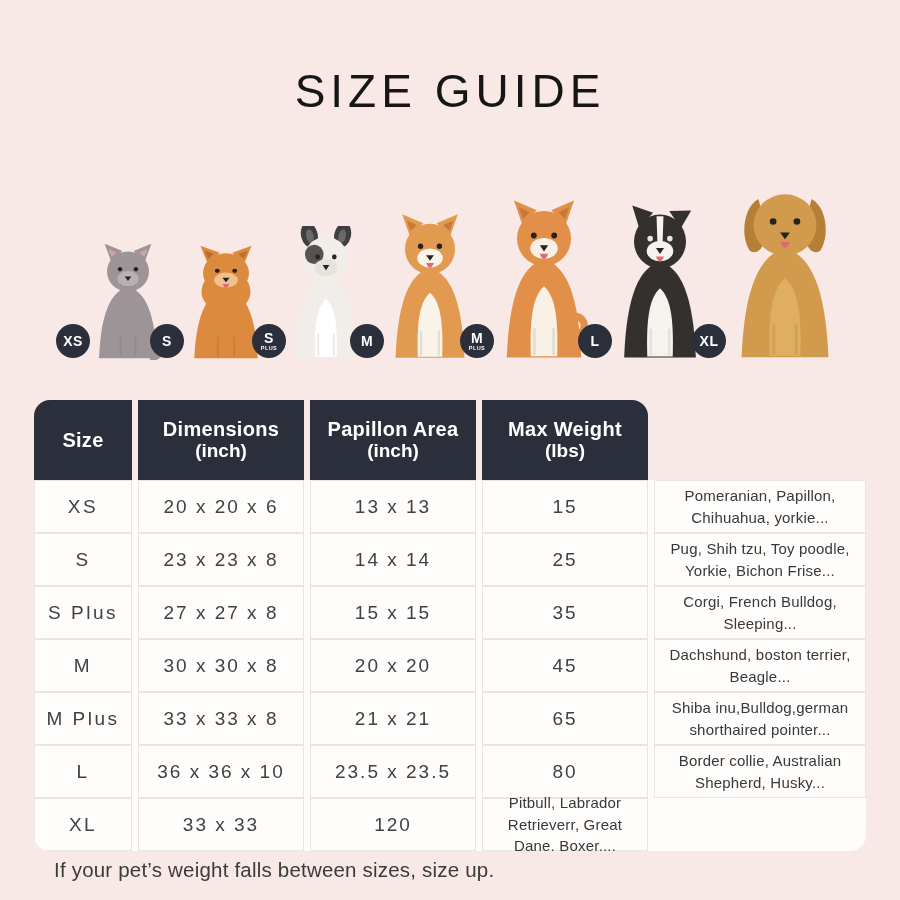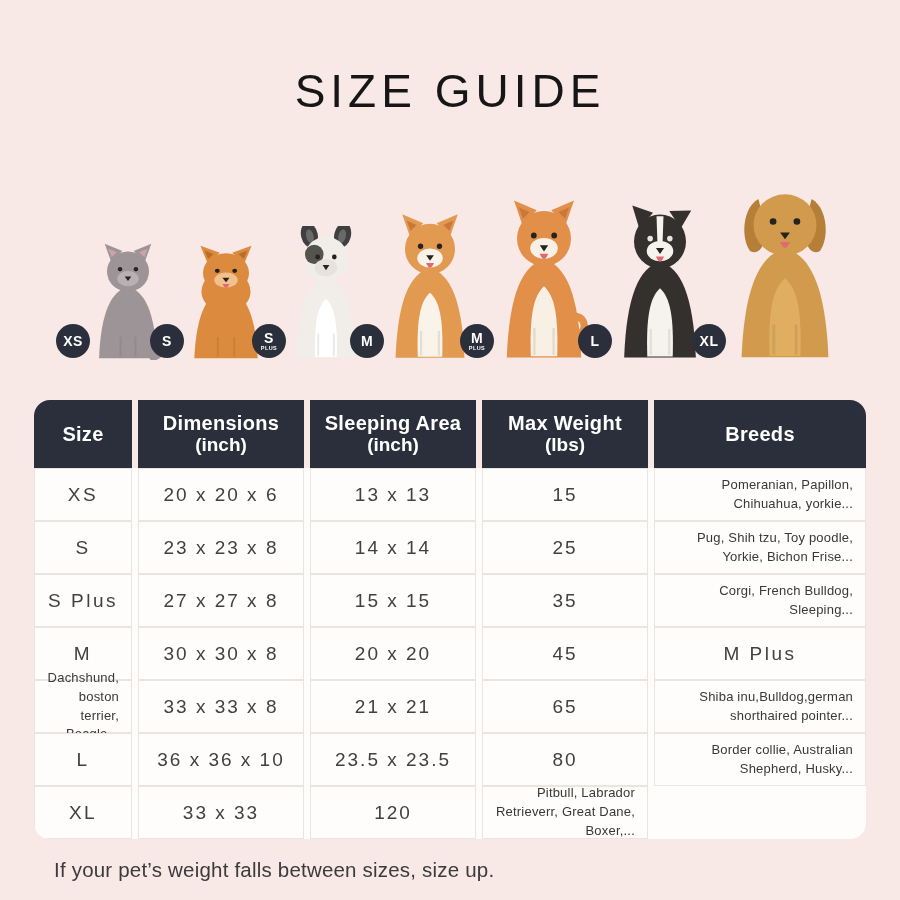--- a/index.html
+++ b/index.html
@@ -31,21 +31,21 @@
   }
   .b-main { font-size:14px; font-weight:bold; letter-spacing:.5px; line-height:1; }
   .b-sub  { font-size:5.5px; font-weight:bold; letter-spacing:.4px; line-height:1; margin-top:1.5px; }
   
   .table { position:absolute; left:34px; right:34px; top:400px; }
   .thead, .tbody {
     display:grid;
     grid-template-columns:98px 166px 166px 166px 1fr;
     column-gap:6px;
   }
-  .thead { height:68px; }
+  .thead { height:80px; }
   .th {
     background:#2a2f3b; color:#ffffff;
     display:flex; flex-direction:column; align-items:center; justify-content:center;
     text-align:center;
   }
   .th:first-child { border-top-left-radius:16px; }
   .th:last-child  { border-top-right-radius:16px; }
   .th .l1 { font-size:20px; font-weight:bold; line-height:1.15; letter-spacing:.3px; }
   .th .l2 { font-size:19px; font-weight:bold; line-height:1.1; }
   .tbody {
@@ -56,22 +56,22 @@
   }
   .td {
     background:#fffdfb;
     border:1px solid #eae5e1;
     display:flex; align-items:center; justify-content:center;
     text-align:center;
     color:#414141; font-size:19px; letter-spacing:2px;
   }
   .td.c-size { letter-spacing:2.5px; }
   .td.c-breeds {
-    font-size:13px; letter-spacing:.2px; line-height:1.45;
-    padding:0 12px; color:#383838;text-align:right;
+    font-size:15px; letter-spacing:.2px; line-height:1.45;
+    padding:0 12px; color:#383838;
   }
   .footer {
     position:absolute; left:54px; top:858px;
     font-size:20.5px; color:#3b3b3b; letter-spacing:.2px;
   }
 </style>
 </head>
 <body>
 
 <h1 class="title">SIZE GUIDE</h1>
@@ -218,29 +218,26 @@
 <div class="table">
   <div class="thead" id="thead">
       <div class="th">
         <span class="l1">Size</span>
       </div>
       <div class="th">
         <span class="l1">Dimensions</span>
         <span class="l2">(inch)</span>
       </div>
       <div class="th">
-        <span class="l1">Sleeping Area</span>
+        <span class="l1">Papillon Area</span>
         <span class="l2">(inch)</span>
       </div>
       <div class="th">
         <span class="l1">Max Weight</span>
         <span class="l2">(lbs)</span>
-      </div>
-      <div class="th">
-        <span class="l1">Breeds</span>
       </div>
     </div>
   <div class="tbody" id="tbody">
       <div class="td c-size">XS</div>
       <div class="td c-dimensions">20 x 20 x 6</div>
       <div class="td c-sleeping-area">13 x 13</div>
       <div class="td c-max-weight">15</div>
       <div class="td c-breeds">Pomeranian, Papillon, Chihuahua, yorkie...</div>
       <div class="td c-size">S</div>
       <div class="td c-dimensions">23 x 23 x 8</div>
@@ -249,22 +246,22 @@
       <div class="td c-breeds">Pug, Shih tzu, Toy poodle, Yorkie, Bichon Frise...</div>
       <div class="td c-size">S Plus</div>
       <div class="td c-dimensions">27 x 27 x 8</div>
       <div class="td c-sleeping-area">15 x 15</div>
       <div class="td c-max-weight">35</div>
       <div class="td c-breeds">Corgi, French Bulldog, Sleeping...</div>
       <div class="td c-size">M</div>
       <div class="td c-dimensions">30 x 30 x 8</div>
       <div class="td c-sleeping-area">20 x 20</div>
       <div class="td c-max-weight">45</div>
+      <div class="td c-breeds">Dachshund, boston terrier, Beagle...</div>
       <div class="td c-size">M Plus</div>
-      <div class="td c-breeds">Dachshund, boston terrier, Beagle...</div>
       <div class="td c-dimensions">33 x 33 x 8</div>
       <div class="td c-sleeping-area">21 x 21</div>
       <div class="td c-max-weight">65</div>
       <div class="td c-breeds">Shiba inu,Bulldog,german shorthaired pointer...</div>
       <div class="td c-size">L</div>
       <div class="td c-dimensions">36 x 36 x 10</div>
       <div class="td c-sleeping-area">23.5 x 23.5</div>
       <div class="td c-max-weight">80</div>
       <div class="td c-breeds">Border collie, Australian Shepherd, Husky...</div>
       <div class="td c-size">XL</div>

